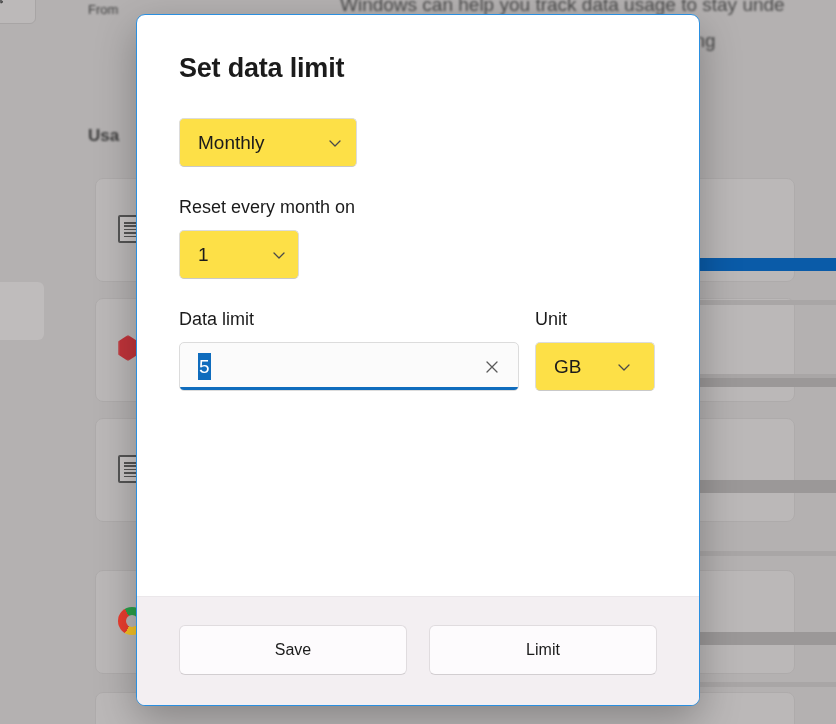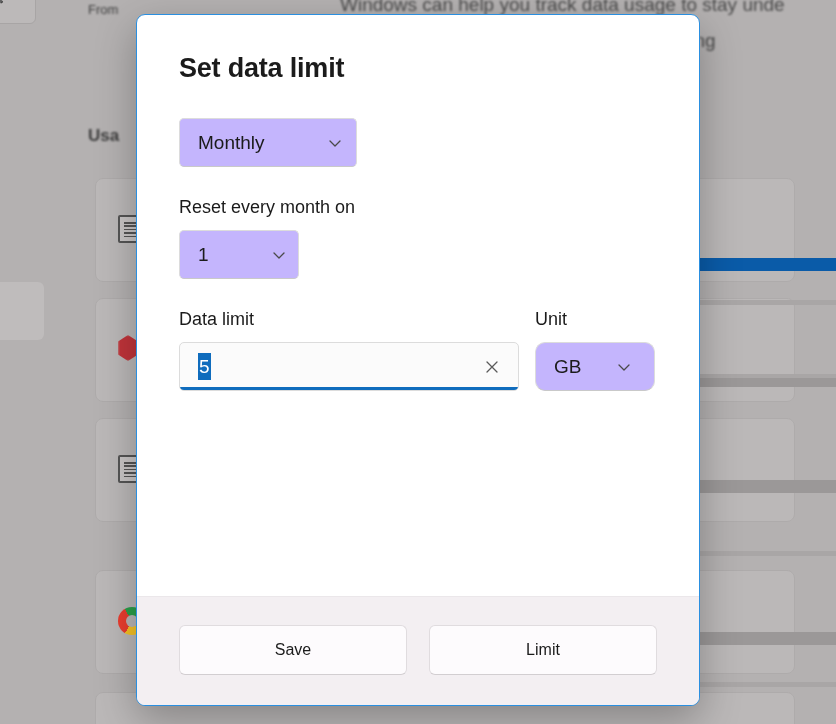--- a/index.html
+++ b/index.html
@@ -121,39 +121,39 @@
     margin-bottom: 12px;
   }
   .field-group { margin-bottom: 30px; }
 
   
   .combo {
     display: inline-flex;
     align-items: center;
     justify-content: space-between;
     height: 49px;
-    background: #c4b5fd;
+    background: #fde047;
     border: 1px solid #dcdcdc;
     border-bottom-color: #c9c9c9;
     border-radius: 5px;
     padding: 0 13px 0 18px;
     cursor: pointer;
     user-select: none;
   }
   .combo-value {
     font-size: 19px; color: #1b1b1b;
   }
   .chev {
     margin-left: 16px;
     color: #4a4a4a;
     display: inline-flex;
   }
   .combo-limittype { width: 178px; }
   .combo-resetday  { width: 120px; padding-left: 18px; padding-right: 11px; }
-  .combo-unit      { width: 120px; padding-left: 18px; padding-right: 22px; border-radius: 10px; }
+  .combo-unit      { width: 120px; padding-left: 18px; padding-right: 22px; }
 
   
   .row { display: flex; align-items: flex-start; gap: 0; }
   .col-datalimit { width: 348px; }
   .col-unit { margin-left: 8px; }
 
   .textbox {
     position: relative;
     width: 340px;
     height: 49px;

